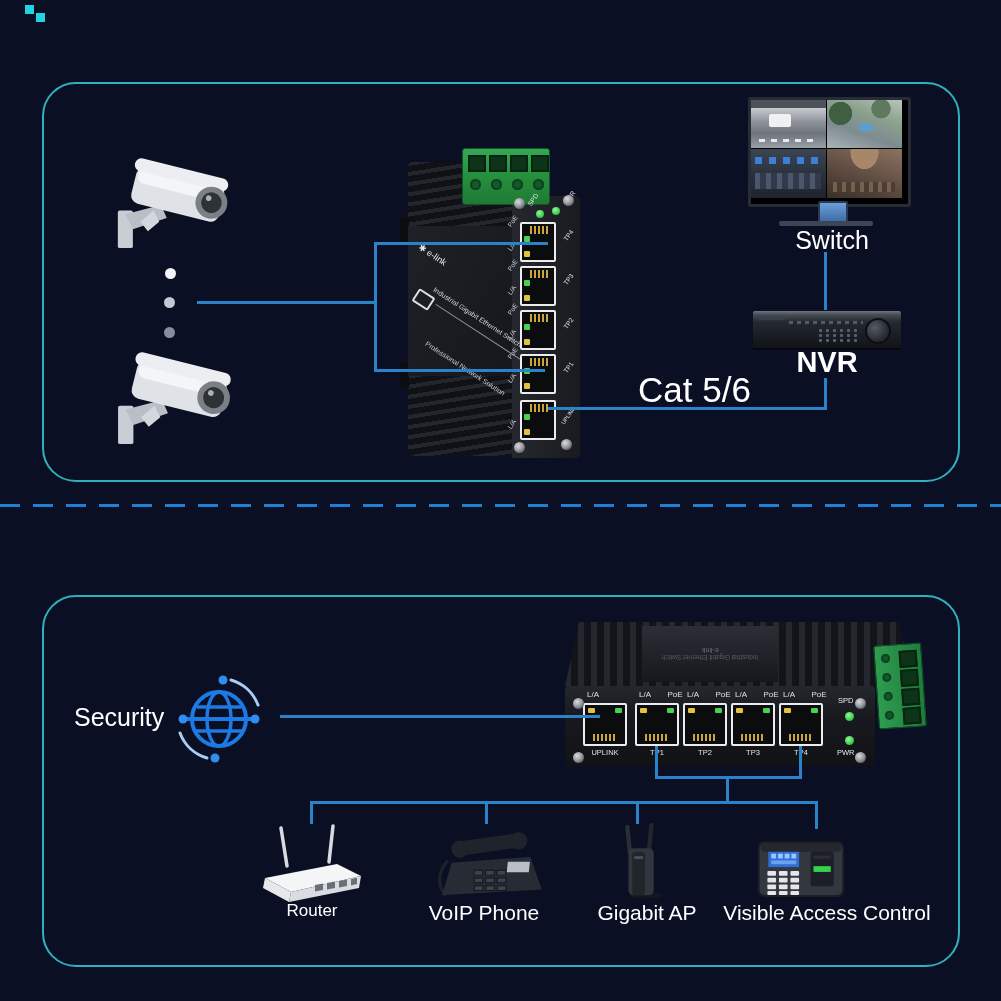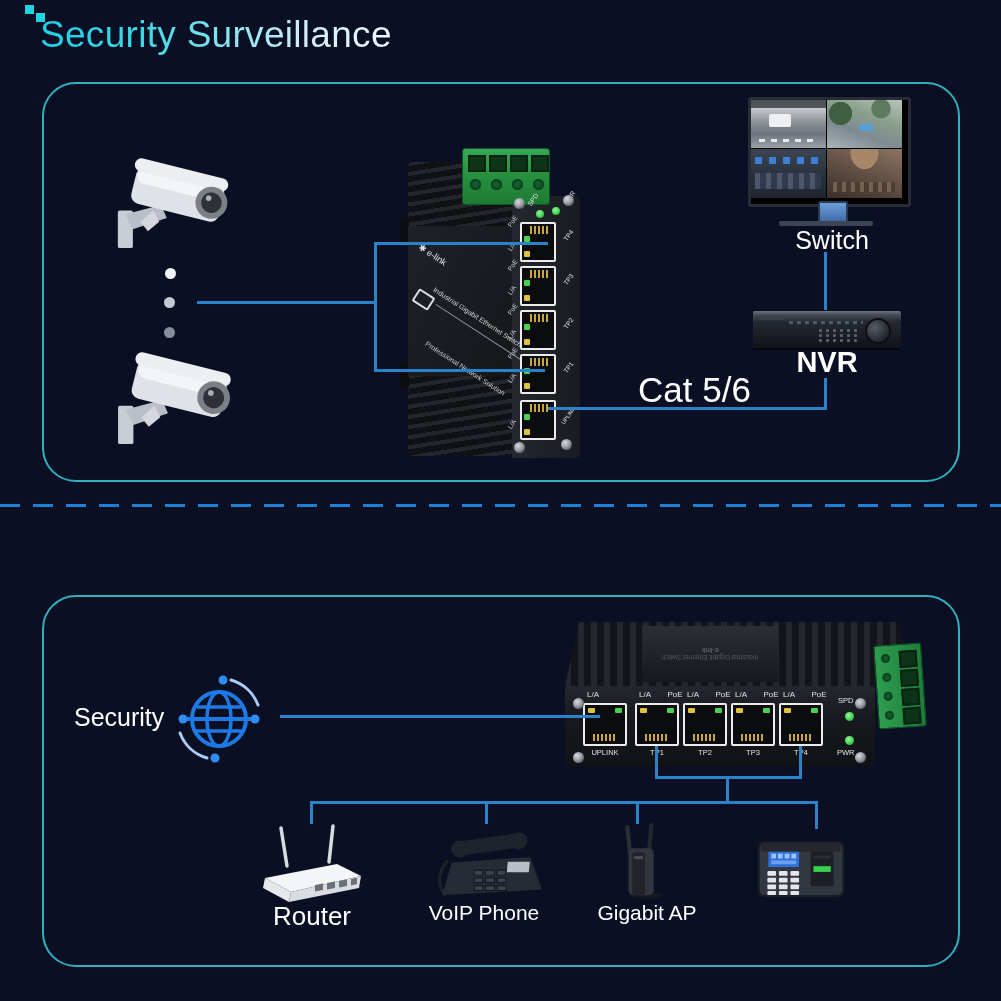--- a/index.html
+++ b/index.html
@@ -38,21 +38,20 @@
   .monitor-q{position:absolute;z-index:10;}
 </style>
 </head>
 <body>
 
 <div class="stage">
 
   <div class="decor-sq" style="left:25px;top:5px;"></div>
   <div class="decor-sq" style="left:36px;top:13px;"></div>
 
-  <div class="title" style="left:40px;top:14px;">Security Surveillance</div>
 
   <div class="frame" style="left:42px;top:82px;width:914px;height:396px;"></div>
 
 
   <svg class="abs" style="left:112px;top:156px;z-index:10;" width="132" height="94" viewBox="0 0 140 100">
     <rect x="6" y="58" width="16" height="40" rx="2" fill="#c9cdd4"></rect>
     <polygon points="14,62 52,52 58,66 22,78" fill="#b9bec7"></polygon>
     <polygon points="30,70 44,58 50,70 38,80" fill="#d4d8de"></polygon>
     <g transform="rotate(14 75 40)">
       <rect x="22" y="22" width="96" height="40" rx="9" fill="#dfe2e7"></rect>
@@ -381,17 +380,18 @@
         <rect x="39" y="46" width="9" height="5" rx="1"></rect>
       <rect x="15" y="53" width="9" height="4" rx="1"></rect>
         <rect x="27" y="53" width="9" height="4" rx="1"></rect>
         <rect x="39" y="53" width="9" height="4" rx="1"></rect>
     </g>
     <rect x="60" y="12" width="24" height="36" rx="3" fill="#1c1f25"></rect>
     <rect x="63" y="27" width="18" height="6" fill="#37d14c"></rect>
     <rect x="63" y="16" width="18" height="3" fill="#2a2e36"></rect>
   </svg>
 
-  <div class="lbl center" style="left:252px;top:901px;width:120px;font-size:26px;">Router</div>
+  <div class="lbl center" style="left:252px;top:901px;width:120px;font-size:17px;">Router</div>
   <div class="lbl center" style="left:414px;top:901px;width:140px;font-size:21px;">VoIP Phone</div>
   <div class="lbl center" style="left:577px;top:901px;width:140px;font-size:21px;">Gigabit AP</div>
+  <div class="lbl center" style="left:702px;top:901px;width:250px;font-size:21px;">Visible Access Control</div>
 
 </div>
 
 </body></html>

